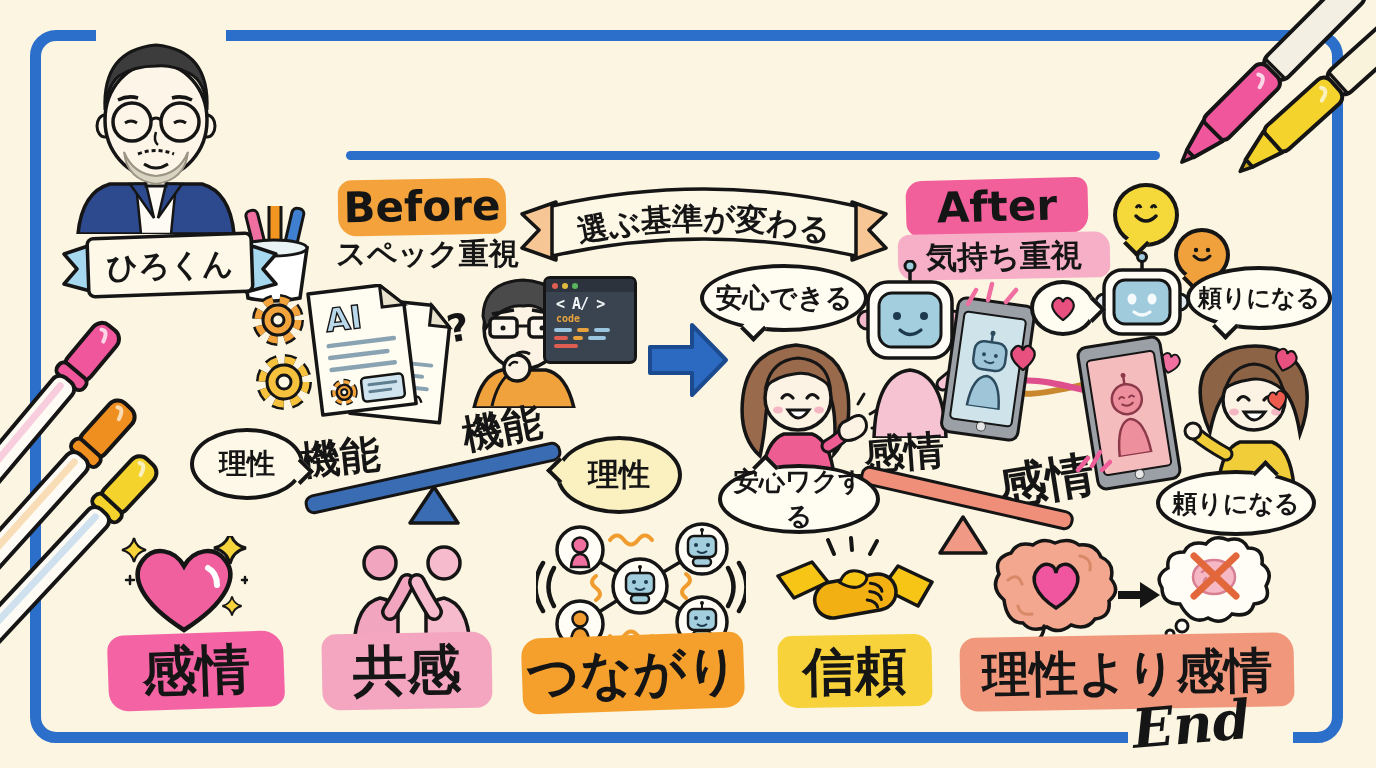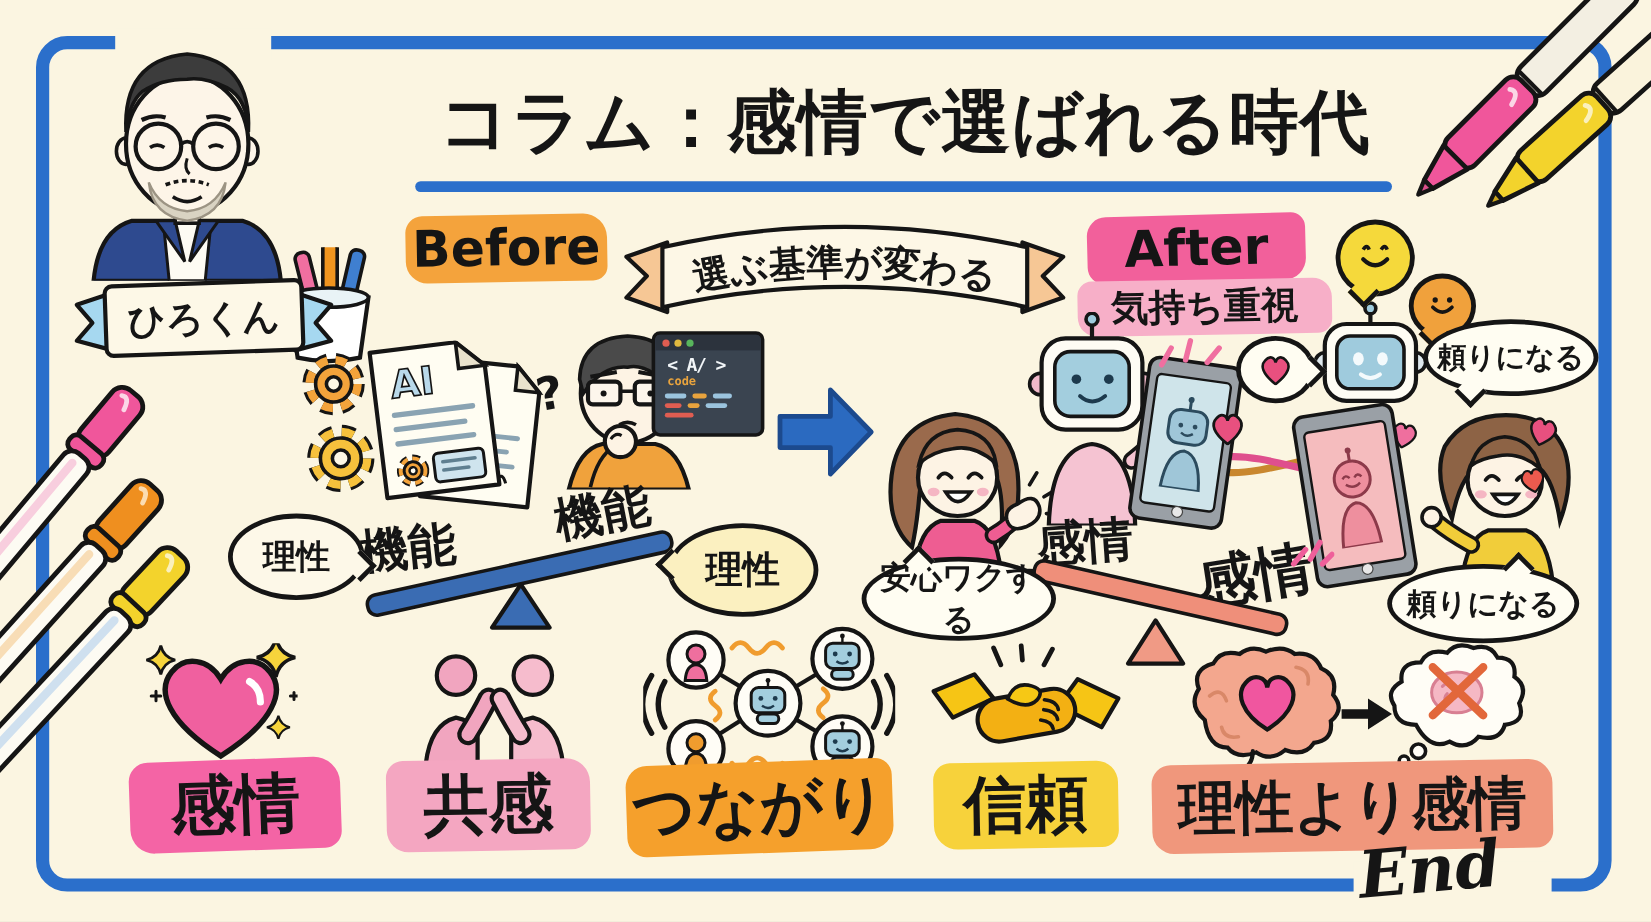--- a/index.html
+++ b/index.html
@@ -33,21 +33,20 @@
 </style>
 </head>
 <body>
 
 <div class="canvas">
 
   <div class="frame"></div>
   <div class="patch" style="left:96px;top:24px;width:130px;height:26px;"></div>
   <div class="patch" style="left:1128px;top:718px;width:165px;height:32px;"></div>
 
-  <div class="abs" style="left:348px;top:58px;width:812px;height:90px;display:flex;align-items:center;justify-content:center;font-size:58px;font-weight:900;letter-spacing:1px;z-index:2;white-space:nowrap;">コラム：感情で選ばれる時代</div>
   <div class="abs" style="left:346px;top:151px;width:814px;height:9px;background:#2b6fcb;border-radius:5px;z-index:2;"></div>
 
   <svg class="abs" style="left:72px;top:34px;z-index:3;" width="168" height="200" viewBox="0 0 168 200">
     <path d="M6 200 Q10 158 38 150 L130 150 Q158 158 162 200 Z" fill="#2e4a8f" stroke="#151515" stroke-width="3.5"></path>
     <polygon points="64,150 104,150 99,200 69,200" fill="#fdfbf3" stroke="#151515" stroke-width="2.5"></polygon>
     <path d="M58 150 L82 184 L74 150 Z" fill="#2e4a8f" stroke="#151515" stroke-width="2.5"></path>
     <path d="M110 150 L86 184 L94 150 Z" fill="#2e4a8f" stroke="#151515" stroke-width="2.5"></path>
     <rect x="74" y="124" width="20" height="28" fill="#fdf5e8" stroke="#151515" stroke-width="3"></rect>
     <ellipse cx="33" cy="92" rx="8" ry="11" fill="#fdf5e8" stroke="#151515" stroke-width="3"></ellipse>
     <ellipse cx="135" cy="92" rx="8" ry="11" fill="#fdf5e8" stroke="#151515" stroke-width="3"></ellipse>
@@ -81,20 +80,21 @@
   <svg class="abs" style="left:58px;top:226px;z-index:4;" width="224" height="78" viewBox="0 0 224 78">
     <path d="M6 28 L36 18 L36 66 L6 58 L19 43 Z" fill="#a6d8f0" stroke="#151515" stroke-width="3.5" stroke-linejoin="round"></path>
     <path d="M218 28 L188 18 L188 66 L218 58 L205 43 Z" fill="#a6d8f0" stroke="#151515" stroke-width="3.5" stroke-linejoin="round"></path>
     <g transform="rotate(-2 112 40)">
       <rect x="30" y="10" width="164" height="58" rx="6" fill="#fdf8e7" stroke="#151515" stroke-width="3.5"></rect>
       <text x="112" y="50" text-anchor="middle" font-size="31" font-weight="bold" fill="#151515">ひろくん</text>
     </g>
   </svg>
 
   <div class="hl" style="left:338px;top:179px;width:168px;height:56px;background:#f4a33c;border-radius:14px 20px 12px 18px;font-size:42px;transform:rotate(-1deg);">Before</div>
+  <div class="hl" style="left:336px;top:233px;width:200px;height:42px;font-size:30px;background:transparent;justify-content:flex-start;">スペック重視</div>
 
   <svg class="abs" style="left:516px;top:166px;z-index:3;" width="376" height="104" viewBox="0 0 376 104">
     <path d="M40 36 L6 48 L23 64 L6 82 L40 94 Z" fill="#f6c795" stroke="#151515" stroke-width="3.5" stroke-linejoin="round"></path>
     <path d="M336 36 L370 48 L353 64 L370 82 L336 94 Z" fill="#f6c795" stroke="#151515" stroke-width="3.5" stroke-linejoin="round"></path>
     <path d="M36 40 Q188 6 340 40 L340 90 Q188 56 36 90 Z" fill="#fdf7e6" stroke="#151515" stroke-width="3.5" stroke-linejoin="round"></path>
     <path id="bannerArc" d="M46 80 Q188 46 330 80" fill="none"></path>
     <text font-size="31" font-weight="900" fill="#151515"><textPath href="#bannerArc" startOffset="50%" text-anchor="middle">選ぶ基準が変わる</textPath></text>
   </svg>
 
   <div class="hl" style="left:906px;top:179px;width:182px;height:56px;background:#f2609b;border-radius:16px 12px 18px 14px;font-size:42px;transform:rotate(-1.5deg);">After</div>
@@ -225,20 +225,24 @@
 
   <div class="bubble" style="left:556px;top:436px;width:118px;height:70px;font-size:31px;background:#fbf0c0;">
     <div class="tail left" style="top:42%;"></div>
     <span>理性</span>
   </div>
 
   <svg class="abs" style="left:646px;top:316px;z-index:3;" width="84" height="88" viewBox="0 0 84 88">
     <polygon points="4,31 46,31 46,9 80,44 46,79 46,57 4,57" fill="#2b6ac0" stroke="#1c4a8e" stroke-width="4" stroke-linejoin="round"></polygon>
   </svg>
 
+  <div class="bubble" style="left:700px;top:264px;width:160px;height:60px;font-size:27px;">
+    <div class="tail down" style="left:40px;"></div>
+    <span>安心できる</span>
+  </div>
 
   <svg class="abs" style="left:730px;top:334px;z-index:3;" width="158" height="142" viewBox="0 0 158 142">
     <path d="M30 122 Q8 102 13 62 Q19 16 66 11 Q112 15 118 60 Q122 100 104 120 Q108 70 96 56 Q80 42 58 48 Q38 54 36 80 Q34 104 30 122 Z" fill="#9a6a4c" stroke="#151515" stroke-width="3.5"></path>
     <ellipse cx="68" cy="64" rx="33" ry="32" fill="#fdf3e4" stroke="#151515" stroke-width="3.5"></ellipse>
     <path d="M36 52 Q42 26 68 24 Q96 26 100 52 Q82 36 64 40 Q48 42 36 52 Z" fill="#9a6a4c" stroke="#151515" stroke-width="3"></path>
     <path d="M52 64 q5 -7 11 0" fill="none" stroke="#151515" stroke-width="3.2" stroke-linecap="round"></path>
     <path d="M77 64 q5 -7 11 0" fill="none" stroke="#151515" stroke-width="3.2" stroke-linecap="round"></path>
     <ellipse cx="48" cy="76" rx="5" ry="3.5" fill="#f5b6c3"></ellipse>
       <ellipse cx="89" cy="76" rx="5" ry="3.5" fill="#f5b6c3"></ellipse>
     <path d="M58 76 Q68 92 79 76 Z" fill="#ffffff" stroke="#151515" stroke-width="3"></path>

